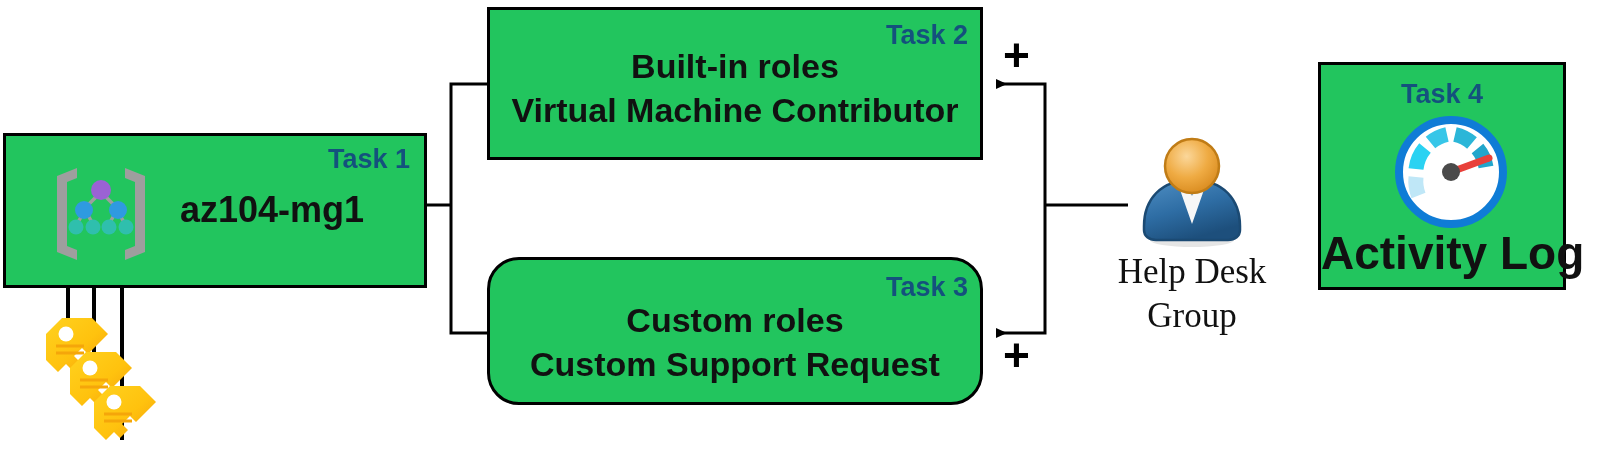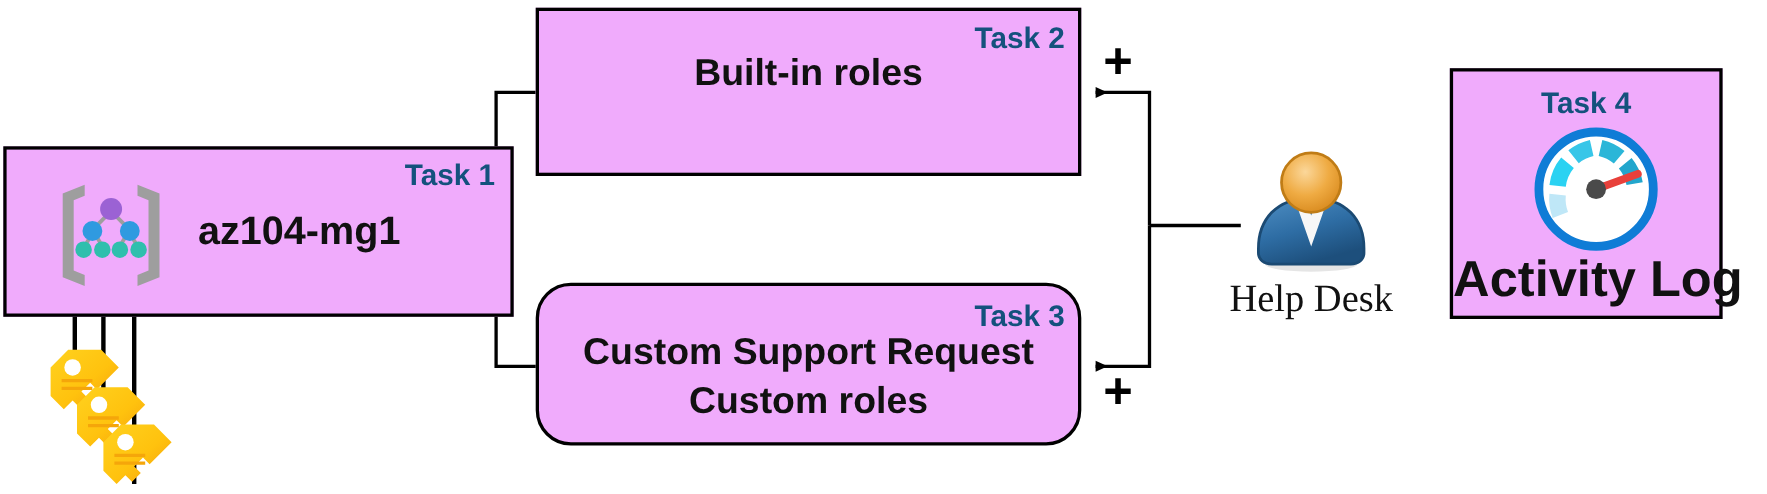--- a/index.html
+++ b/index.html
@@ -14,21 +14,21 @@
     position: relative;
     width: 1606px;
     height: 449px;
     background: #ffffff;
     overflow: hidden;
   }
 
   
   .task-box {
     position: absolute;
-    background: #f0abfc;
+    background: #22c55e;
     border: 3px solid #000000;
     box-sizing: border-box;
   }
   .task-label {
     position: absolute;
     color: #14517d;
     font-weight: bold;
     font-size: 27px;
     letter-spacing: 0px;
     white-space: nowrap;
@@ -37,21 +37,21 @@
     position: absolute;
     color: #111111;
     font-size: 34px;
     line-height: 44px;
     text-align: center;
     white-space: nowrap;
     font-weight: bold;
   }
 
   
-  #task1 { left: 3px; top: 133px; width: 464px; height: 155px; }
+  #task1 { left: 3px; top: 133px; width: 424px; height: 155px; }
   #task1-label { right: 14px; top: 8px; }
   #task1-name {
     left: 150px; top: 52px; width: 232px;
     text-align: center; font-size: 36px;
   }
   #mg-icon {
     position: absolute;
     left: 45px; top: 26px;
     width: 100px; height: 102px;
   }
@@ -182,28 +182,29 @@
       <circle cx="75" cy="65" r="7.5" fill="#2fbfad"></circle>
     </svg>
 
     <div class="box-text" id="task1-name">az104-mg1</div>
   </div>
 
   <div class="task-box" id="task2">
     <span class="task-label" id="task2-label">Task 2</span>
     <div class="box-text" id="task2-lines">
       <div>Built-in roles</div>
+      <div>Virtual Machine Contributor</div>
     </div>
   </div>
 
   <div class="task-box" id="task3">
     <span class="task-label" id="task3-label">Task 3</span>
     <div class="box-text" id="task3-lines">
+      <div>Custom roles</div>
       <div>Custom Support Request</div>
-      <div>Custom roles</div>
     </div>
   </div>
 
   <div class="task-box" id="task4">
     <span class="task-label" id="task4-label">Task 4</span>
 
     <svg id="gauge-icon" viewBox="0 0 114 114" xmlns="http://www.w3.org/2000/svg">
       <circle cx="57" cy="57" r="52" fill="#ffffff" stroke="#0f7cd6" stroke-width="8"></circle>
 
       <g stroke-width="15" fill="none" stroke-linecap="butt">
@@ -245,20 +246,21 @@
              C21,104 16,100 16,94 L16,90
              C16,64 32,44 64,44 Z" fill="url(#bodyG)" stroke="#1b4a73" stroke-width="2.5"></path>
 
     <path d="M50,48 L64,88 L78,48 L70,44 L64,60 L58,44 Z" fill="#f7f7f7"></path>
 
     <circle cx="64" cy="30" r="27" fill="url(#headG)" stroke="#c07c16" stroke-width="2.5"></circle>
   </svg>
 
   <div id="helpdesk-label">
     <div>Help Desk</div>
+    <div>Group</div>
   </div>
 
   <svg id="keys-icon" viewBox="0 0 124 141" xmlns="http://www.w3.org/2000/svg">
     <defs>
       <linearGradient id="keyG" x1="0" y1="0" x2="1" y2="1">
         <stop offset="0%" stop-color="#ffd21f"></stop>
         <stop offset="55%" stop-color="#ffc20e"></stop>
         <stop offset="100%" stop-color="#f39c0c"></stop>
       </linearGradient>
     </defs>

